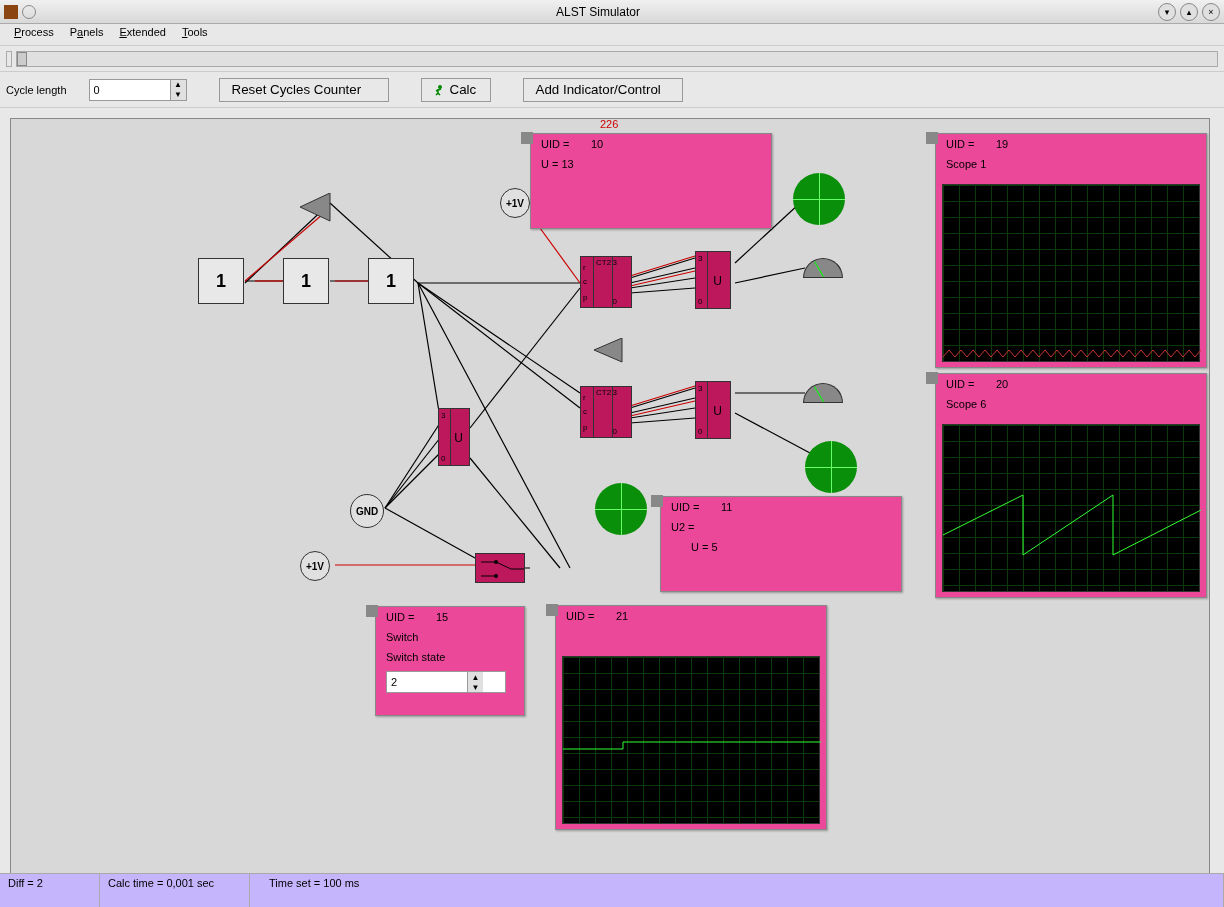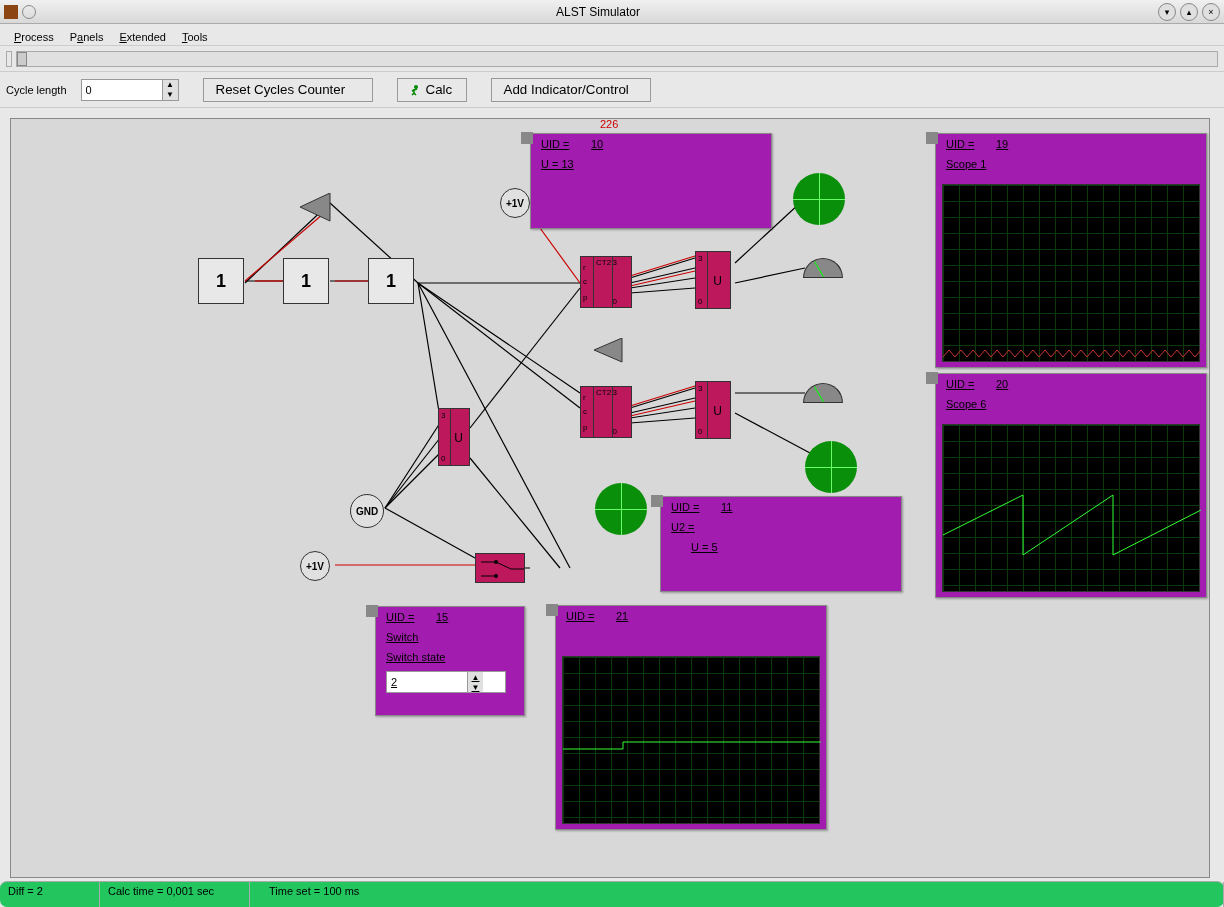--- a/index.html
+++ b/index.html
@@ -1,53 +1,53 @@
 <!DOCTYPE html>
 <html><head>
 <meta charset="utf-8">
 <style>
 * { box-sizing: border-box; margin: 0; padding: 0; }
 body { font-family: sans-serif; font-size: 11px; background: #e8e8e8; width: 1224px; height: 907px; overflow: hidden; position: relative; }
 .titlebar { height: 24px; background: linear-gradient(#f0f0f0,#d8d8d8); display: flex; align-items: center; border-bottom: 1px solid #aaa; padding: 0 4px; }
 .titlebar .app-icon { width: 14px; height: 14px; background: #8b4513; margin-right: 4px; }
 .titlebar .title { flex: 1; text-align: center; font-size: 12px; }
 .titlebar .win-btn { width: 18px; height: 18px; border-radius: 50%; border: 1px solid #888; margin-left: 4px; display: flex; align-items: center; justify-content: center; background: #e0e0e0; cursor: pointer; font-size: 9px; }
-.menubar { height: 22px; background: #e8e8e8; display: flex; align-items: flex-end; padding: 0 6px; border-bottom: 1px solid #ccc; }
+.menubar { height: 22px; background: #e8e8e8; display: flex; align-items: flex-start; padding: 0 6px; border-bottom: 1px solid #ccc; }
 .menubar .menu-item { padding: 2px 8px; cursor: pointer; }
 .menubar .menu-item u { text-decoration: underline; }
 .toolbar-strip { height: 26px; background: #e8e8e8; border-bottom: 1px solid #ccc; padding: 2px 6px; display: flex; align-items: center; }
 .toolbar-strip .slider-track { flex:1; height: 16px; border: 1px solid #aaa; background:#e0e0e0; position:relative; }
 .toolbar-strip .slider-thumb { width: 10px; height: 14px; background:#ccc; border:1px solid #888; position:absolute; left:0; top:0; }
-.controls-bar { height: 36px; background: #e8e8e8; border-bottom: 1px solid #ccc; display: flex; align-items: center; padding: 0 6px; gap: 14px; }
+.controls-bar { height: 36px; background: #e8e8e8; border-bottom: 1px solid #ccc; display: flex; align-items: center; padding: 0 6px; gap: 22px; }
 .controls-bar label { font-size: 11px; }
 .spinner { display:inline-flex; border:1px solid #999; background:#fff; height:22px; }
 .spinner input { width: 80px; border:none; padding:0 4px; font-size:11px; }
 .spinner .arrows { width:16px; display:flex; flex-direction:column; border-left:1px solid #999; }
 .spinner .arrows span { flex:1; display:flex; align-items:center; justify-content:center; cursor:pointer; font-size:8px; background:#e0e0e0; }
 .btn { height: 24px; padding: 0 12px; background: #e8e8e8; border: 1px solid #999; cursor: pointer; display:inline-flex; align-items:center; gap:4px; }
 .step-icon { width:12px; height:12px; display:inline-block; }
 .canvas-area { position: relative; width: 1224px; height: 775px; background: #e8e8e8; overflow: hidden; }
 .dot-bg { position:absolute; left:10px; top:10px; width:1200px; height:760px; background-color:#d8d8d8; background-image: radial-gradient(#999 0.5px, transparent 0.5px); background-size: 8px 8px; border: 1px solid #888; }
 .count-label { position:absolute; color:#c00; font-size:11px; }
 .block { position:absolute; background:#e8e8e8; border:1px solid #333; display:flex; align-items:center; justify-content:center; font-size:18px; font-weight:bold; }
 .circle-block { position:absolute; border:1px solid #333; border-radius:50%; background:#e0e0e0; display:flex; align-items:center; justify-content:center; font-size:10px; font-weight:bold; }
 .green-circle { position:absolute; border-radius:50%; background:#0a8f0a; }
 .green-circle:after { content:''; position:absolute; left:50%; top:0; width:1px; height:100%; background:#6f6; }
 .green-circle:before { content:''; position:absolute; top:50%; left:0; height:1px; width:100%; background:#6f6; }
 .gauge { position:absolute; width:40px; height:20px; background:#888; border-radius:40px 40px 0 0; border:1px solid #333; }
 .gauge:after { content:''; position:absolute; left:50%; bottom:0; width:1px; height:18px; background:#0f0; transform-origin:bottom; transform:rotate(-30deg); }
 .multi-block { position:absolute; background:#be185d; border:1px solid #333; }
 .multi-block .lab { position:absolute; font-size:8px; }
-.panel { position:absolute; background:#a21caf; border:1px solid #888; box-shadow: 1px 1px 2px rgba(0,0,0,0.3); text-decoration: underline; }
+.panel { position:absolute; background:#ec4899; border:1px solid #888; box-shadow: 1px 1px 2px rgba(0,0,0,0.3); }
 .panel .grip { position:absolute; left:-10px; top:-2px; width:12px; height:12px; background:#888; }
 .panel-row { padding: 4px 10px; font-size:11px; display:flex; }
 .panel-row .lab { width:50px; }
 .scope { position:absolute; background:#000; border:1px solid #333; }
 .scope-grid { position:absolute; inset:0; background-image: linear-gradient(#0a3a0a 1px, transparent 1px), linear-gradient(90deg, #0a3a0a 1px, transparent 1px); background-size: 16px 16px; }
-.statusbar { position:absolute; bottom:0; left:0; right:0; height:26px; background:#22c55e; border-top:1px solid #aaa; display:flex;border-radius:7px; }
+.statusbar { position:absolute; bottom:0; left:0; right:0; height:34px; background:#c4b5fd; border-top:1px solid #aaa; display:flex; }
 .statusbar .cell { border-right:1px solid #aaa; padding:3px 8px; }
 svg.wires { position:absolute; inset:0; pointer-events:none; }
 </style>
 </head>
 <body>
 
 <div class="titlebar">
   <div class="app-icon"></div>
   <div style="width:14px;height:14px;border-radius:50%;border:1px solid #888;margin-right:6px;"></div>
   <div class="title">ALST Simulator</div>

